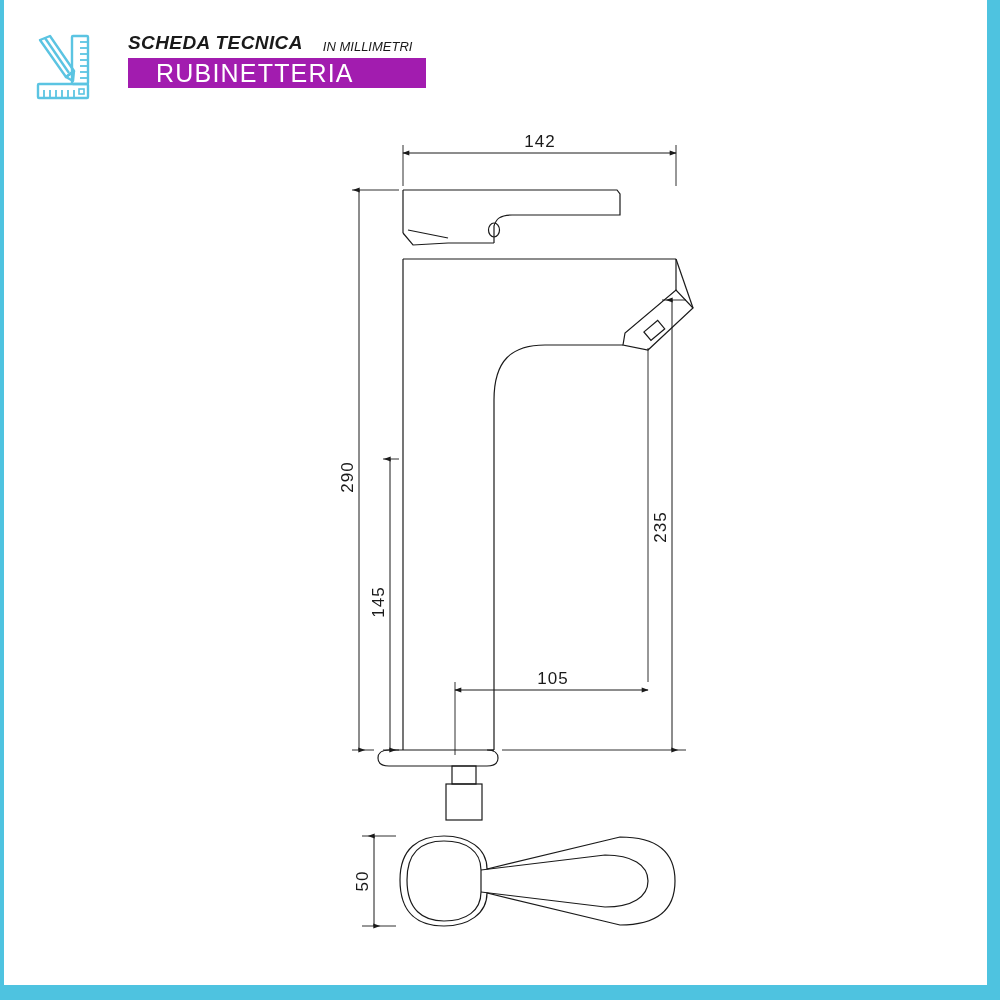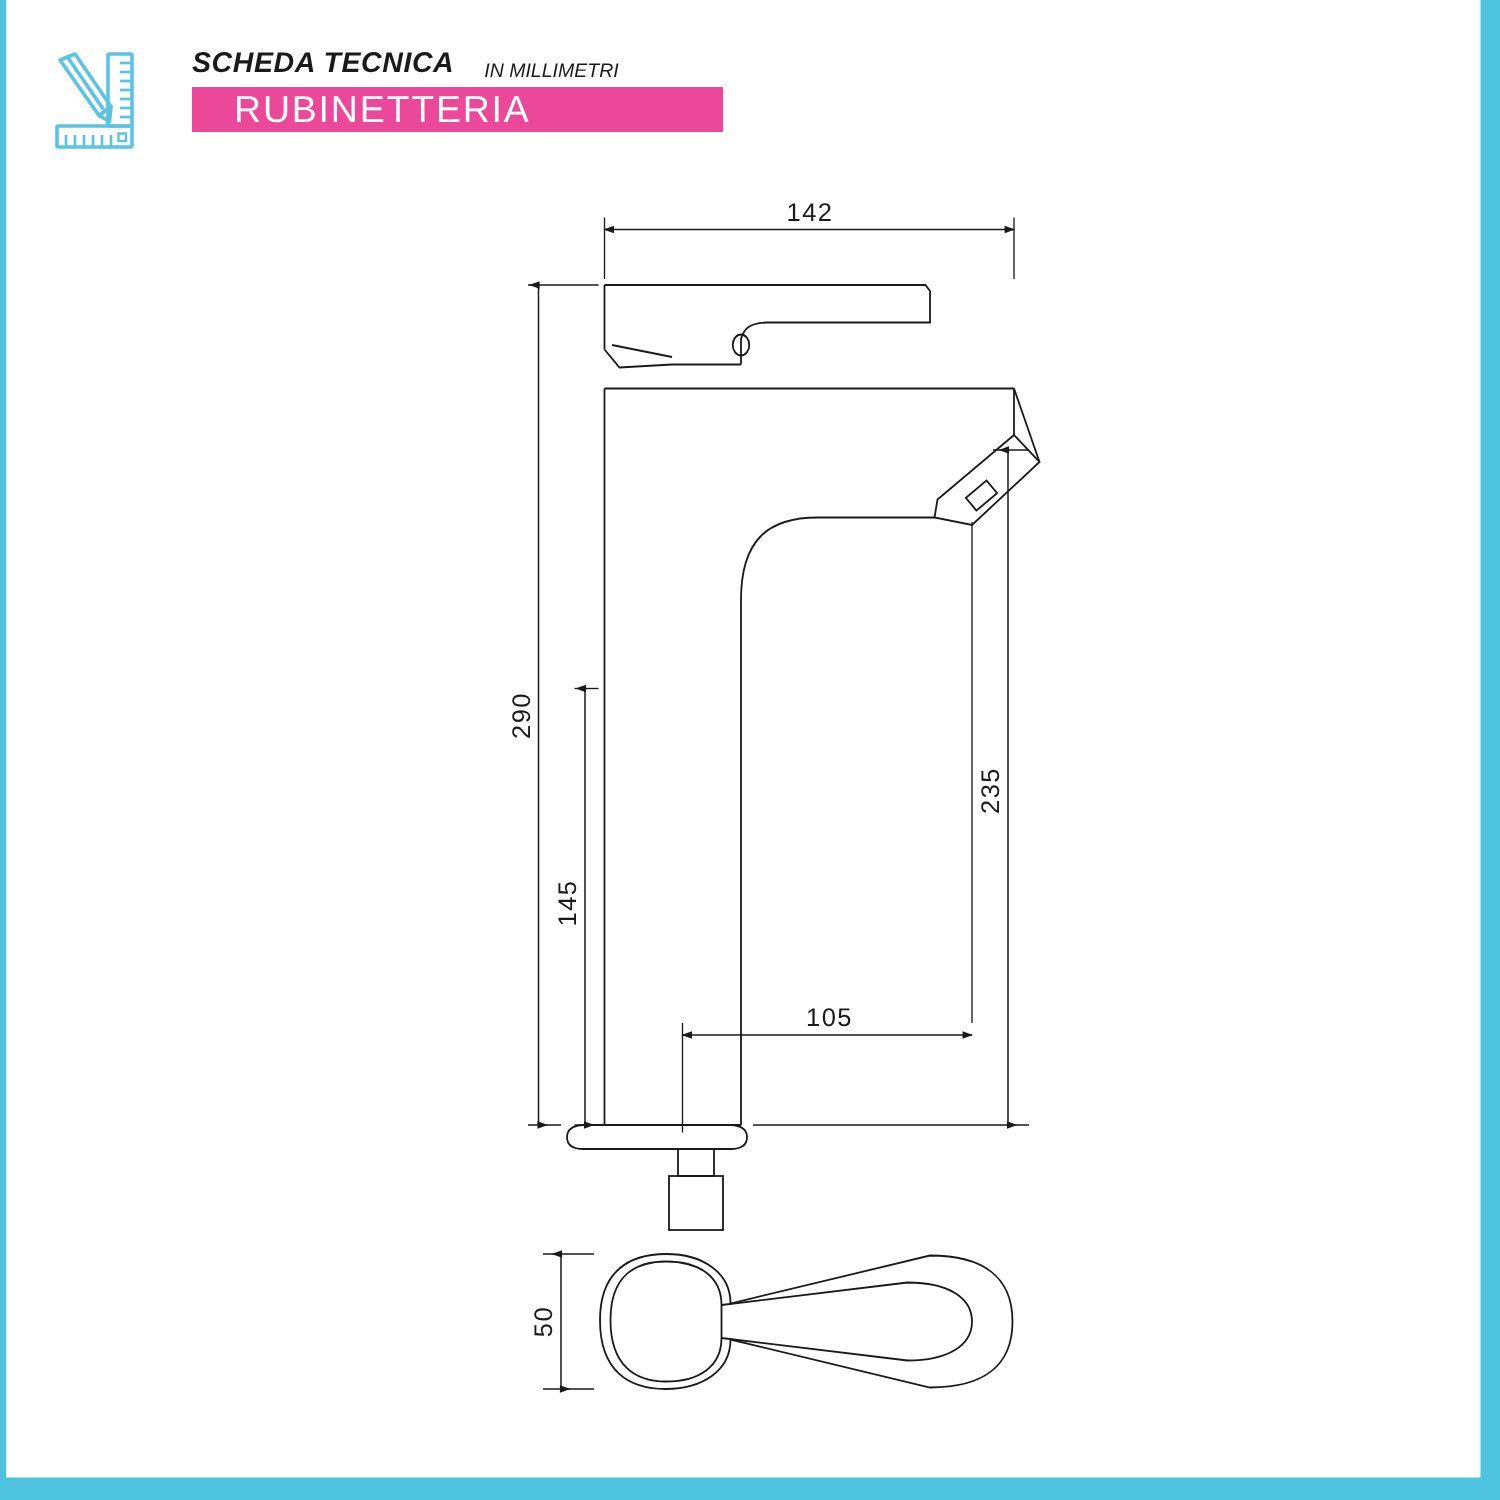--- a/index.html
+++ b/index.html
@@ -82,23 +82,23 @@
     font-style: italic;
     font-size: 13px;
     color: #1a1a1a;
     margin-left: 20px;
     white-space: nowrap;
     margin-top: 32px;
   }
   #band {
     margin-top: 4px;
     margin-left: 24px;
-    width: 354px;
+    width: 298px;
     height: 30px;
-    background: #ec4899;
+    background: #a21caf;
     display: flex;
     align-items: center;
   }
   #rubinetteria {
     font-family: "Liberation Sans", sans-serif;
     font-size: 25px;
     letter-spacing: 1.2px;
     color: #ffffff;
     padding-left: 28px;
     white-space: nowrap;

